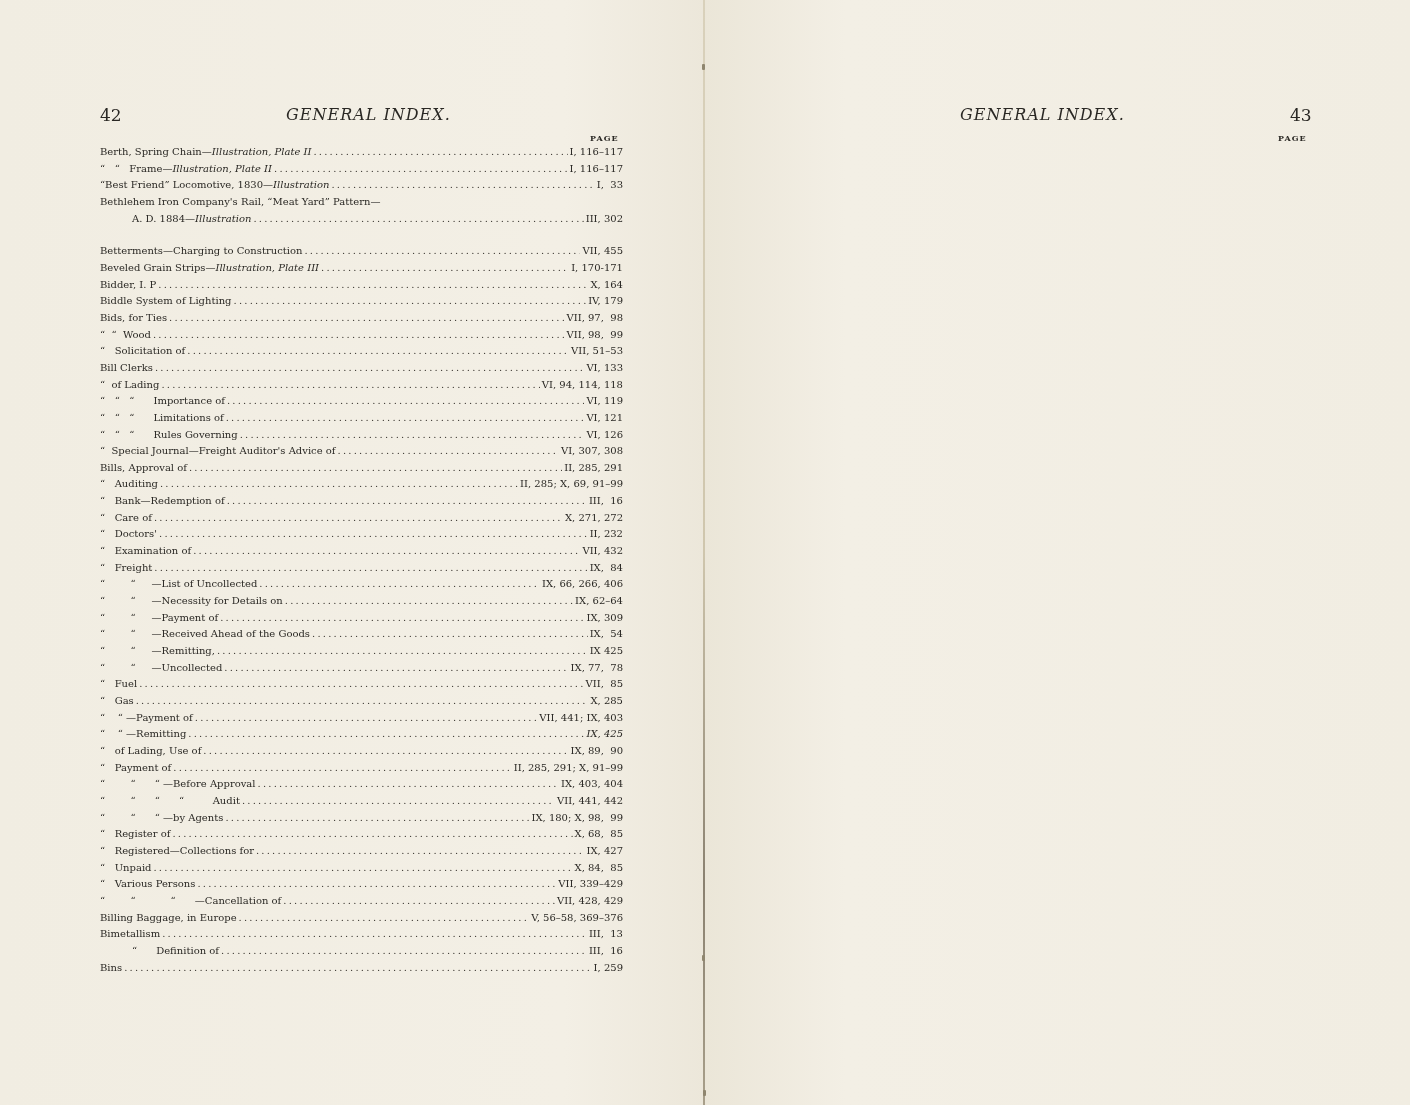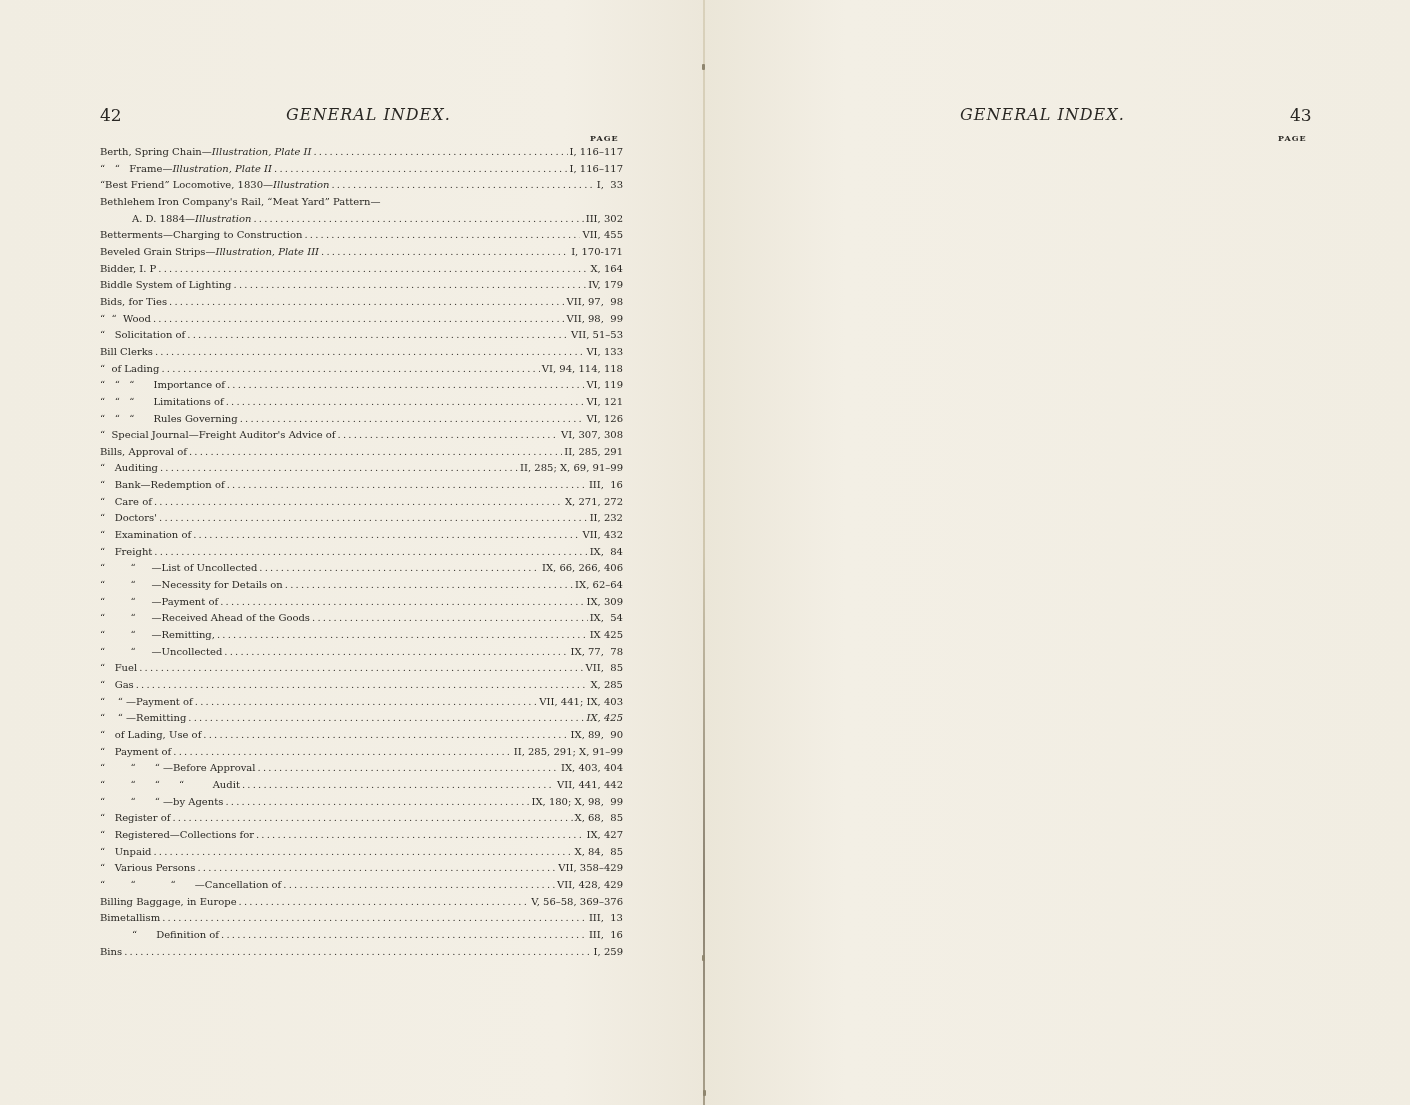--- a/index.html
+++ b/index.html
@@ -77,21 +77,21 @@
       <div class="entry heading-only" style="padding-left: 0px;">
         <span class="term"><span style="white-space: pre;">Bethlehem Iron Company's Rail, “Meat Yard” Pattern—</span></span>
         <span class="leader"></span>
         <span class="ref" style="white-space: pre;"></span>
       </div>
       <div class="entry" style="padding-left: 32px;">
         <span class="term"><span style="white-space: pre;">A. D. 1884—</span><i>Illustration</i></span>
         <span class="leader"></span>
         <span class="ref" style="white-space: pre;">III, 302</span>
       </div>
-      <div class="entry" style="padding-left: 0px;">
+      <div class="entry" style="padding-left: 0px; margin-top: 16px;">
         <span class="term"><span style="white-space: pre;">Betterments—Charging to Construction</span></span>
         <span class="leader"></span>
         <span class="ref" style="white-space: pre;">VII, 455</span>
       </div>
       <div class="entry" style="padding-left: 0px;">
         <span class="term"><span style="white-space: pre;">Beveled Grain Strips—</span><i>Illustration, Plate III</i></span>
         <span class="leader"></span>
         <span class="ref" style="white-space: pre;">I, 170-171</span>
       </div>
       <div class="entry" style="padding-left: 0px;">
@@ -270,21 +270,21 @@
         <span class="ref" style="white-space: pre; text-align: right;">IX, 427</span>
       </div>
       <div class="entry" style="padding-left: 0px;">
         <span class="term"><span style="white-space: pre;">“   Unpaid</span></span>
         <span class="leader"></span>
         <span class="ref" style="white-space: pre;">X, 84,  85</span>
       </div>
       <div class="entry" style="padding-left: 0px;">
         <span class="term"><span style="white-space: pre;">“   Various Persons</span></span>
         <span class="leader"></span>
-        <span class="ref" style="white-space: pre;">VII, 358–429</span>
+        <span class="ref" style="white-space: pre;">VII, 339–429</span>
       </div>
       <div class="entry" style="padding-left: 0px;">
         <span class="term"><span style="white-space: pre;">“        “           “      —Cancellation of</span></span>
         <span class="leader"></span>
         <span class="ref" style="white-space: pre;">VII, 428, 429</span>
       </div>
       <div class="entry" style="padding-left: 0px;">
         <span class="term"><span style="white-space: pre;">Billing Baggage, in Europe</span></span>
         <span class="leader"></span>
         <span class="ref" style="white-space: pre;">V, 56–58, 369–376</span>

